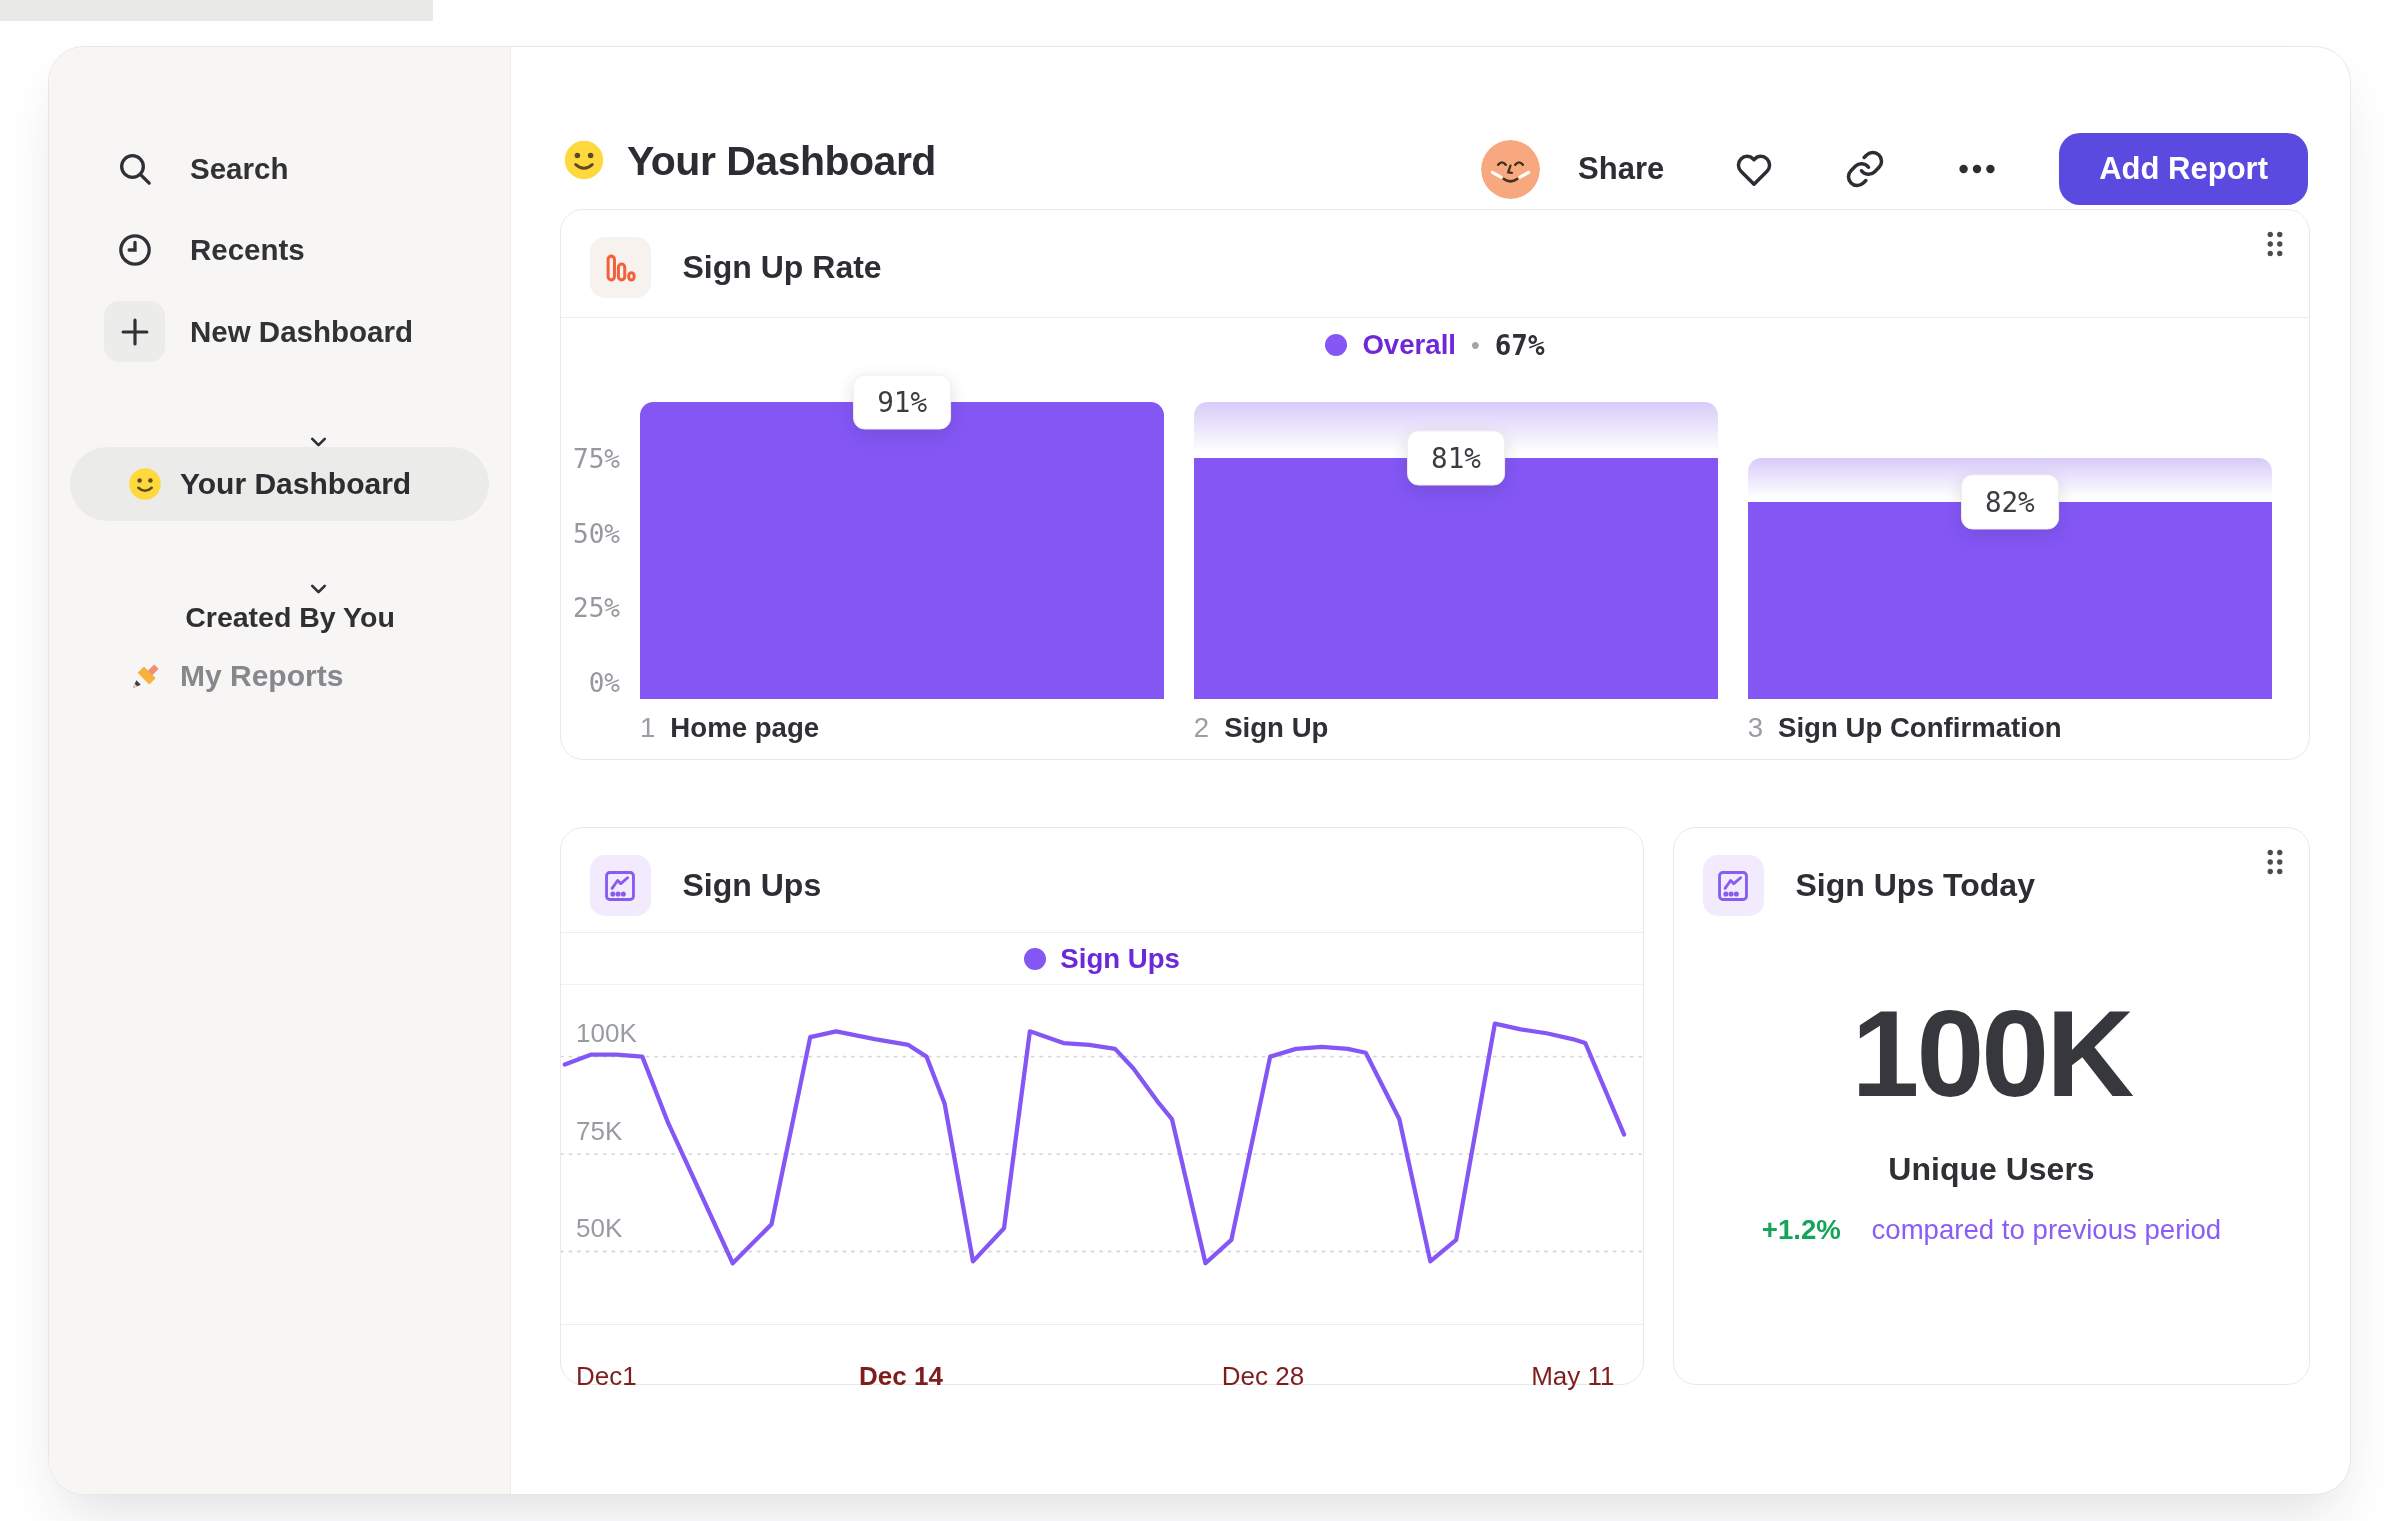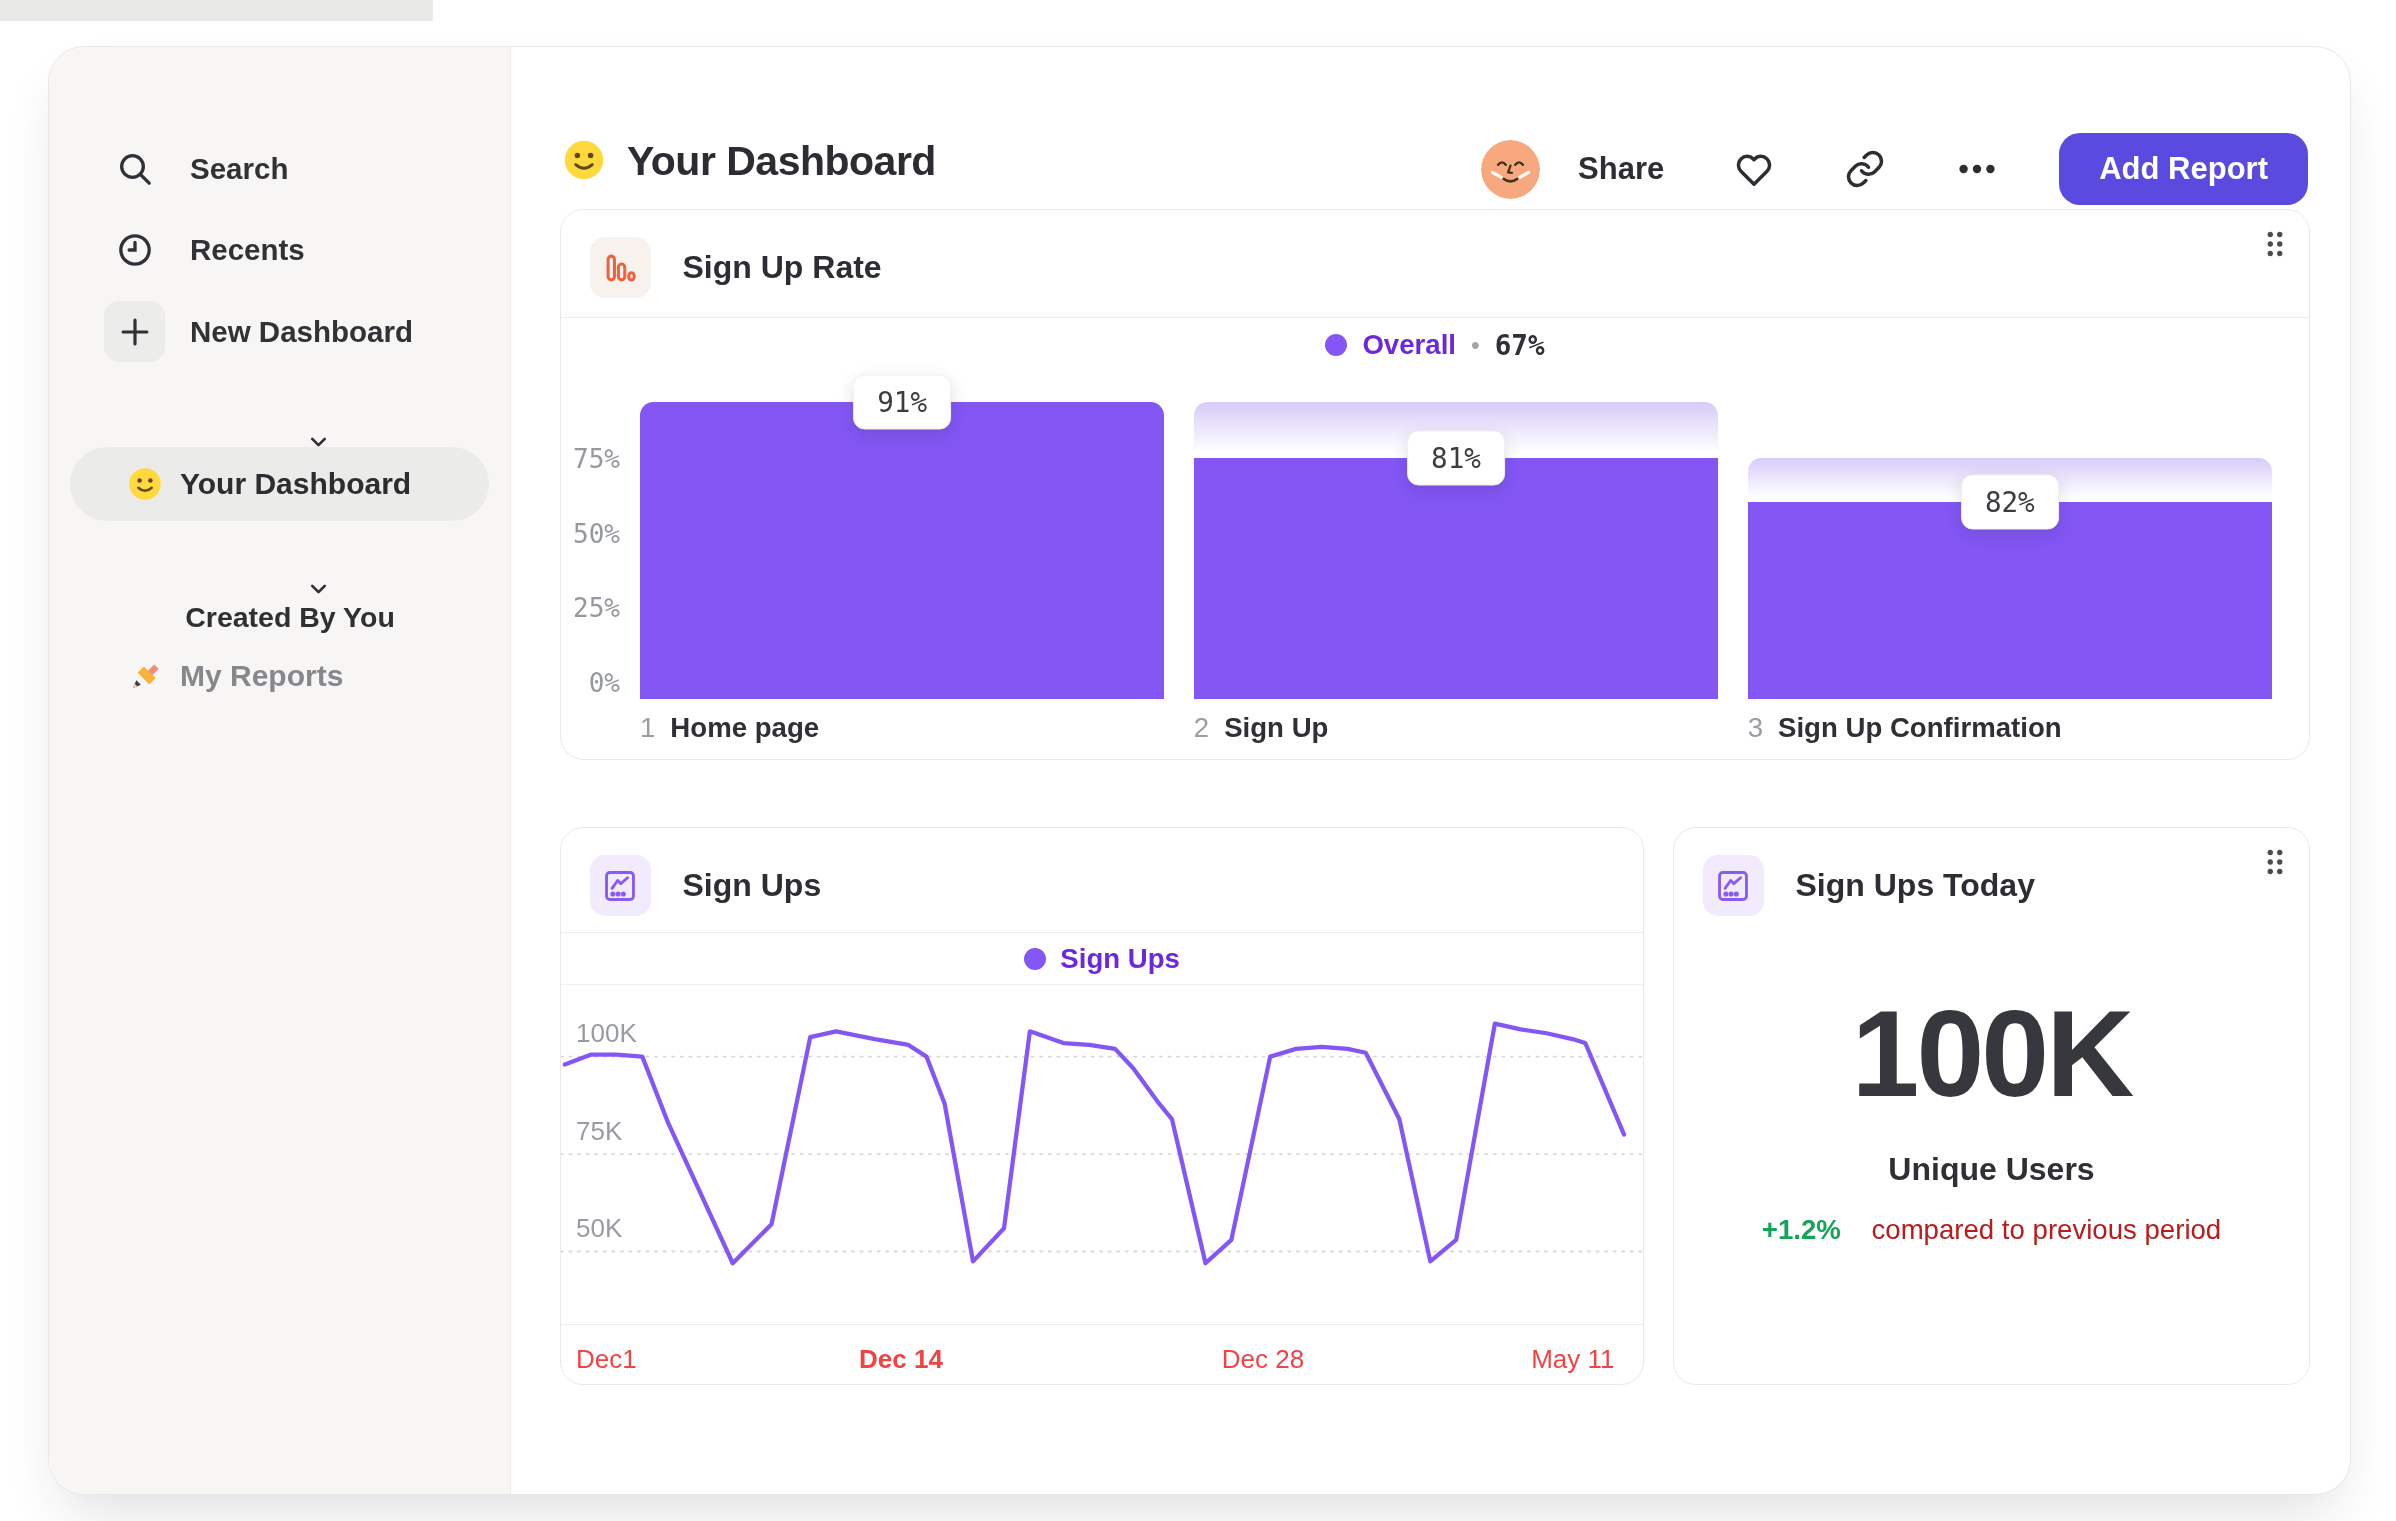--- a/index.html
+++ b/index.html
@@ -88,31 +88,31 @@
 
   
   #line-card{left:511px;top:780px;width:1084px;height:558px;}
   .line-divider{position:absolute;left:0;top:104px;width:100%;border-top:1.9px solid var(--divider);}
   .line-legend{position:absolute;left:0;top:106px;width:100%;height:51px;border-bottom:1.9px solid #f1f1ef;
     display:flex;align-items:center;justify-content:center;gap:14.3px;cursor:pointer;}
   .line-plot{position:absolute;left:0;top:159px;width:1084px;height:338px;cursor:crosshair;}
   .line-plot svg{position:absolute;left:0;top:0;}
   .ytick{position:absolute;left:15px;font-size:26px;color:#989ba1;line-height:30px;}
   .line-xaxis{position:absolute;left:0;top:496px;right:0;bottom:0;border-top:1.9px solid var(--divider);}
-  .xtick{position:absolute;top:19px;font-size:26px;color:#ef4444;white-space:nowrap;}
+  .xtick{position:absolute;top:36px;font-size:26px;color:#7f1d1d;white-space:nowrap;}
 
   
   #stat-card{left:1624px;top:780px;width:637px;height:558px;}
   .stat-value{position:absolute;left:0;top:164px;width:100%;text-align:center;
     font-size:122px;font-weight:700;color:#36383d;letter-spacing:-2.9px;line-height:124px;}
   .stat-caption{position:absolute;left:0;top:323px;width:100%;text-align:center;
     font-size:32px;font-weight:700;color:#2e3034;}
   .stat-delta{position:absolute;left:0;top:386px;width:100%;text-align:center;font-size:27.6px;}
   .stat-delta .up{color:var(--green);font-weight:700;}
-  .stat-delta .cmp{color:#b91c1c;margin-left:23px;}
+  .stat-delta .cmp{color:#8b5cf6;margin-left:23px;}
 </style>
 </head>
 <body>
 
 <div class="top-strip"></div>
 
 <div class="app-window">
 
   <aside class="sidebar">
 

